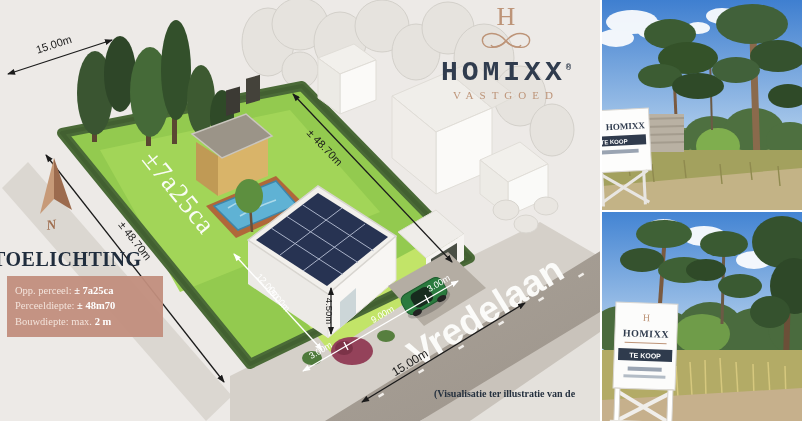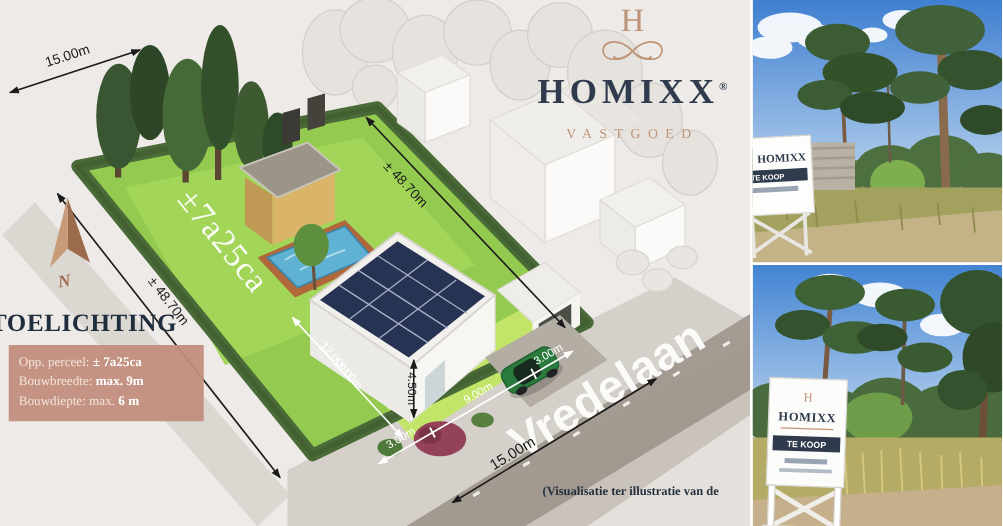--- a/index.html
+++ b/index.html
@@ -2,23 +2,23 @@
 <html><head>
 <meta charset="utf-8">
 <style>
   html,body{margin:0;padding:0;background:#ffffff;}
   .page{position:relative;width:802px;height:421px;overflow:hidden;background:#ffffff;font-family:"Liberation Sans",sans-serif;}
   .render{position:absolute;left:0;top:0;width:600px;height:421px;background:#edeae7;overflow:hidden;}
   .scene{position:absolute;left:0;top:0;}
   
   .logo{position:absolute;left:416px;top:3px;width:180px;text-align:center;}
   .logo .mono{height:52px;}
-  .brand-name{font-family:Liberation Serif, serif;font-weight:700;font-size:28px;letter-spacing:4px;color:#303c4e;line-height:1;}
+  .brand-name{font-family:Liberation Mono, monospace;font-weight:700;font-size:28px;letter-spacing:4px;color:#303c4e;line-height:1;}
   .brand-name .reg{font-size:9px;vertical-align:super;letter-spacing:0;}
-  .brand-sub{font-family:"Liberation Serif",serif;font-size:11px;letter-spacing:6px;color:#bd9478;margin-top:13px;}
+  .brand-sub{font-family:"Liberation Serif",serif;font-size:11px;letter-spacing:6px;color:#bd9478;margin-top:2px;}
   
   .toelichting{position:absolute;left:0;top:248px;width:172px;}
   .toe-title{margin-left:-8px;font-family:"Liberation Serif",serif;font-weight:700;font-size:20px;color:#202d3d;letter-spacing:.5px;}
   .toe-panel{margin-top:5px;margin-left:7px;width:140px;background:rgba(194,142,125,.95);padding:7px 8px 8px 8px;font-family:"Liberation Serif",serif;font-size:10.5px;line-height:1.46;color:#f3e3db;}
   .toe-row{margin:0;}
   .toe-row .b{font-weight:700;color:#ffffff;}
   
   .disclaimer{position:absolute;left:434px;top:386px;width:157px;overflow:hidden;font-family:"Liberation Serif",serif;font-weight:700;font-size:10px;color:#25313f;line-height:1.55;}
   .disclaimer div{white-space:nowrap;}
   
@@ -228,22 +228,22 @@
         </g>
       </svg>
       <div class="brand-name"><span>HOMIXX</span><span class="reg">®</span></div>
       <div class="brand-sub">VASTGOED</div>
     </div>
 
     <div class="toelichting">
       <div class="toe-title">TOELICHTING</div>
       <div class="toe-panel">
         <div class="toe-row"><span>Opp. perceel: </span><span class="b">± 7a25ca</span><span></span></div>
-        <div class="toe-row"><span>Bouwbreedte: </span><span class="b">max. 9m</span><span></span></div>
-        <div class="toe-row"><span>Bouwdiepte: max. </span><span class="b">6 m</span><span></span></div>
+        <div class="toe-row"><span>Perceeldiepte: </span><span class="b">± 48m70</span><span></span></div>
+        <div class="toe-row"><span>Bouwdiepte: max. </span><span class="b">2 m</span><span></span></div>
         <div class="toe-row"><span></span></div>
       </div>
     </div>
 
     <div class="disclaimer">
       <div>(Visualisatie ter illustratie van de</div>
     </div>
   </div>
 
   <div class="photos">

